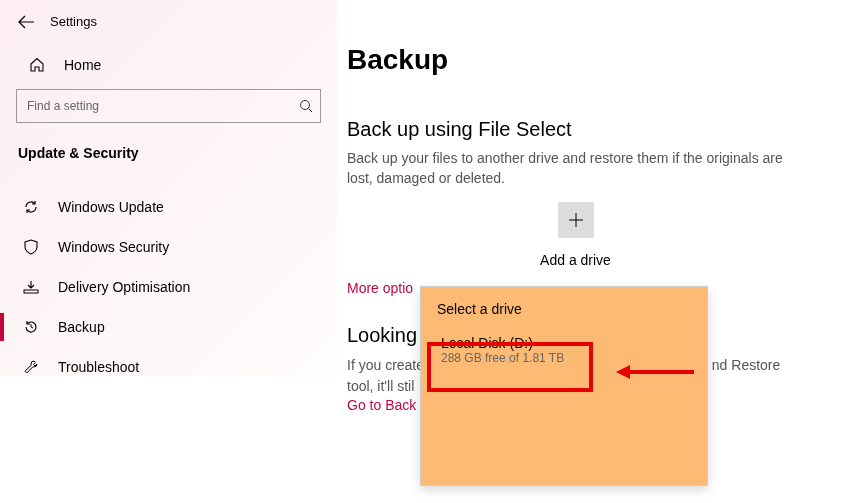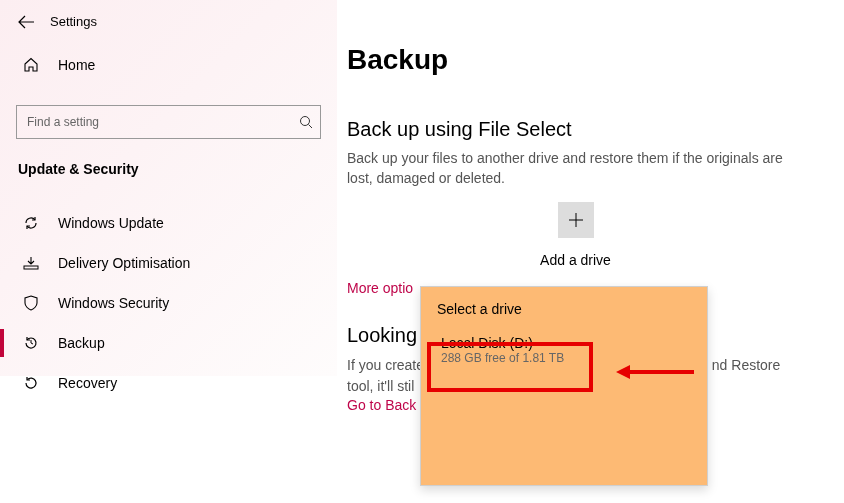--- a/index.html
+++ b/index.html
@@ -3,21 +3,21 @@
 <meta charset="utf-8">
 <style>
 * { box-sizing: border-box; margin: 0; padding: 0; }
 body { font-family: "Segoe UI", Arial, sans-serif; font-size: 14px; color: #000; width: 844px; height: 503px; overflow: hidden; background: #fff; }
 .app { display: flex; width: 844px; height: 376px; }
 .sidebar { width: 337px; height: 100%; background: linear-gradient(135deg, #fceef1 0%, #fdf3f5 40%, #fefcfc 100%); padding: 14px 0 0 0; position: relative; }
 .header-row { display: flex; align-items: center; gap: 16px; padding: 0 0 0 18px; margin-bottom: 22px; }
 .back-arrow { width: 16px; cursor: pointer; }
 .back-arrow svg { display: block; }
 .app-title { font-size: 13px; color: #000; }
-.home-row { display: flex; align-items: center; gap: 18px; padding: 6px 0 6px 22px; margin-bottom: 26px; cursor: pointer; }
+.home-row { display: flex; align-items: center; gap: 18px; padding: 6px 0 6px 28px; margin-bottom: 10px; cursor: pointer; }
 .icon-slot { width: 18px; display: flex; align-items: center; justify-content: center; }
 .search-wrap { margin: 0 16px 22px 16px; }
 .search-input { width: 100%; height: 34px; border: 1px solid #999; background: transparent; padding: 0 34px 0 10px; font-size: 12px; color: #000; font-family: inherit; }
 .search-input::placeholder { color: #666; }
 .search-container { position: relative; }
 .search-icon-btn { position: absolute; right: 8px; top: 50%; transform: translateY(-50%); }
 .group-title { font-weight: 600; font-size: 14px; padding: 0 0 0 18px; margin-bottom: 26px; }
 .nav-list { list-style: none; }
 .nav-item { display: flex; align-items: center; gap: 18px; padding: 12px 0 12px 22px; cursor: pointer; position: relative; }
 .nav-item.active::before { content: ""; position: absolute; left: 0; top: 6px; bottom: 6px; width: 4px; background: #c1053b; }
@@ -84,52 +84,51 @@
           <svg width="16" height="16" viewBox="0 0 16 16">
               <path d="M3 8a5 5 0 0 1 9-3 M13 8a5 5 0 0 1-9 3" stroke="#000" stroke-width="1.2" fill="none"></path>
               <path d="M12 2v3h-3 M4 14v-3h3" stroke="#000" stroke-width="1.2" fill="none"></path>
             </svg>
         </div>
         <span class="nav-label">Windows Update</span>
       </li>
       <li class="nav-item">
         <div class="icon-slot">
           <svg width="16" height="16" viewBox="0 0 16 16">
+              <path d="M8 1 L14 3 V8 C14 11 11 14 8 15 C5 14 2 11 2 8 V3 Z" stroke="#000" stroke-width="1.1" fill="none"></path>
+            </svg>
+        </div>
+        <span class="nav-label">Windows Security</span>
+      </li>
+      <li class="nav-item">
+        <div class="icon-slot">
+          <svg width="16" height="16" viewBox="0 0 16 16">
               <rect x="1" y="11" width="14" height="3" stroke="#000" stroke-width="1" fill="none"></rect>
               <path d="M8 2v7 M5 6l3 3 3-3" stroke="#000" stroke-width="1.1" fill="none"></path>
             </svg>
         </div>
         <span class="nav-label">Delivery Optimisation</span>
-      </li>
-      <li class="nav-item">
-        <div class="icon-slot">
-          <svg width="16" height="16" viewBox="0 0 16 16">
-              <path d="M8 1 L14 3 V8 C14 11 11 14 8 15 C5 14 2 11 2 8 V3 Z" stroke="#000" stroke-width="1.1" fill="none"></path>
-            </svg>
-        </div>
-        <span class="nav-label">Windows Security</span>
       </li>
       <li class="nav-item active">
         <div class="icon-slot">
           <svg width="16" height="16" viewBox="0 0 16 16">
               <path d="M3 8a5 5 0 1 0 1-3" stroke="#000" stroke-width="1.2" fill="none"></path>
               <path d="M4 2v3h3" stroke="#000" stroke-width="1.2" fill="none"></path>
               <path d="M8 5v3l2 1" stroke="#000" stroke-width="1" fill="none"></path>
             </svg>
         </div>
         <span class="nav-label">Backup</span>
       </li>
       <li class="nav-item">
         <div class="icon-slot">
           <svg width="16" height="16" viewBox="0 0 16 16">
-              <path d="M3 8a5 5 0 1 0 1.5-3.5" stroke="#000" stroke-width="1.2" fill="none"></path>
-              <path d="M4 2v3h3" stroke="#000" stroke-width="1.2" fill="none"></path>
+              <path d="M11 2a3 3 0 0 0-3 3c0 .4.1.8.2 1.1L2 12.3l1.7 1.7 6.2-6.2c.3.1.7.2 1.1.2a3 3 0 0 0 3-3l-2 2-1.5-1.5 2-2z" stroke="#000" stroke-width="1" fill="none"></path>
             </svg>
         </div>
-        <span class="nav-label">Recovery</span>
+        <span class="nav-label">Troubleshoot</span>
       </li>
     </ul>
   </div>
 
   <div class="main">
     <h1 class="page-title">Backup</h1>
 
     <h2 class="section-title">Back up using File Select</h2>
     <p class="section-desc">Back up your files to another drive and restore them if the originals are lost, damaged or deleted.</p>
 

